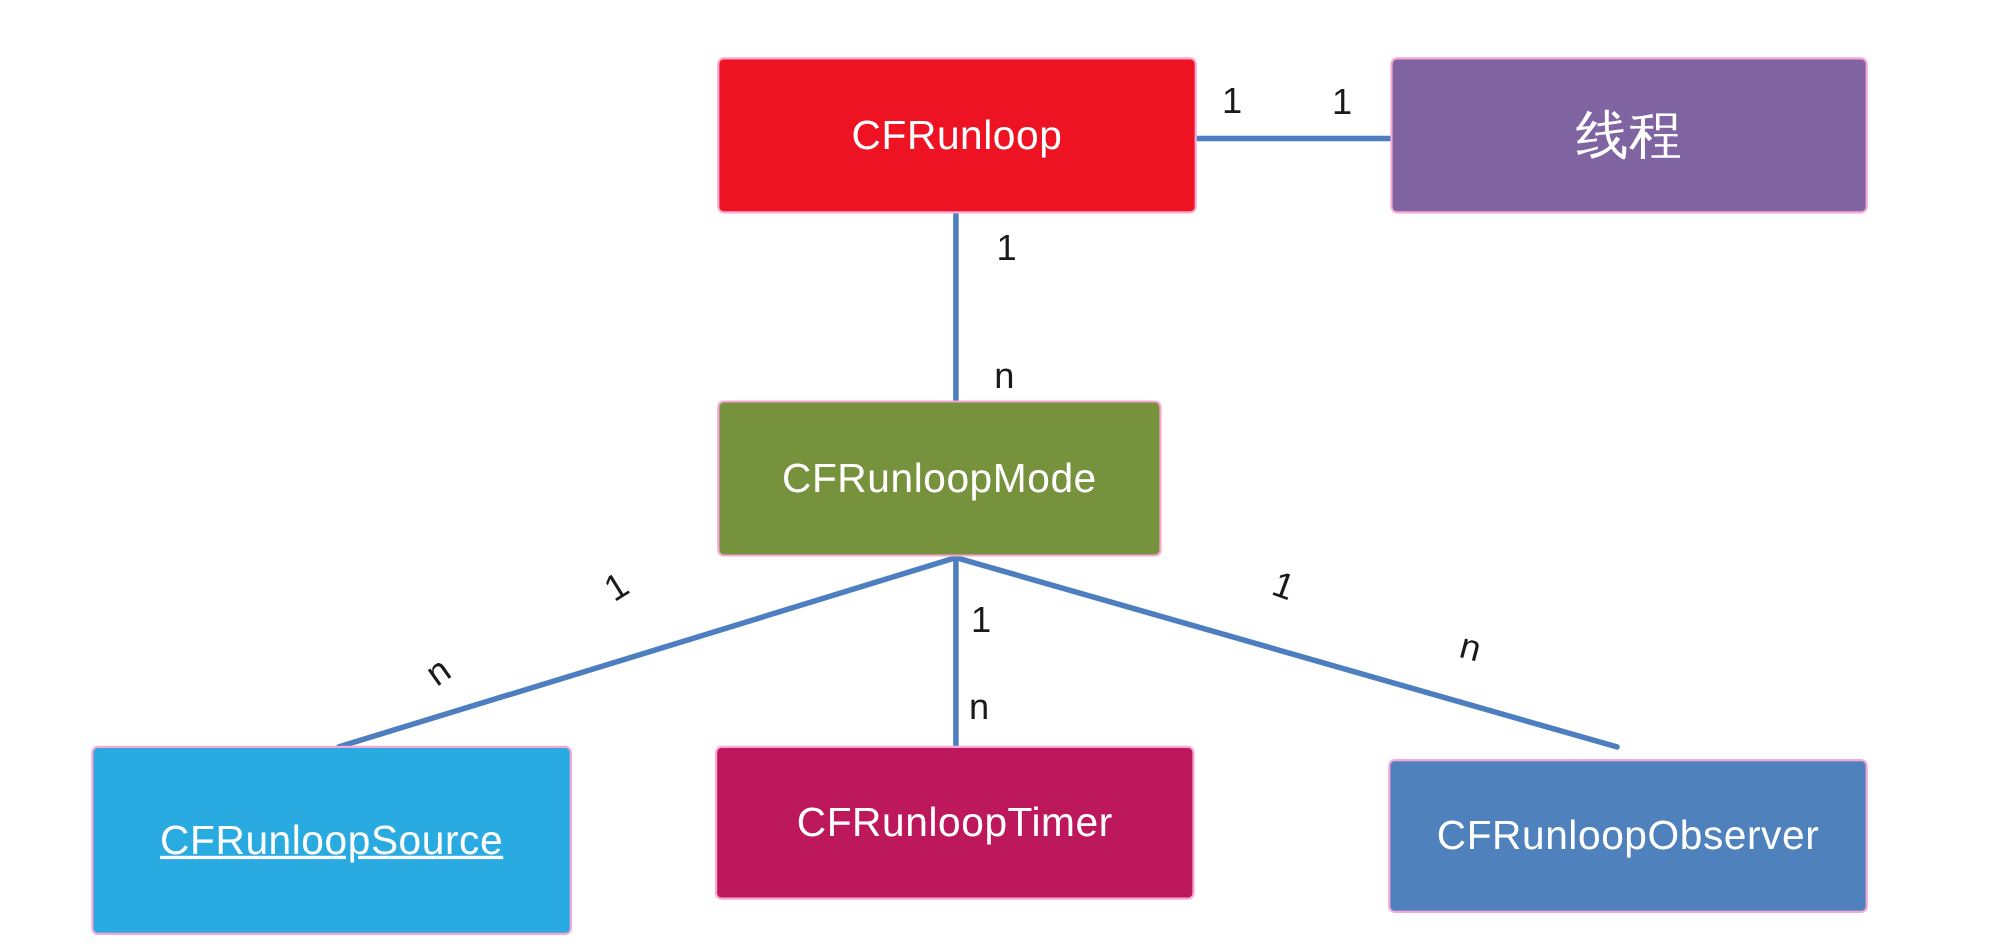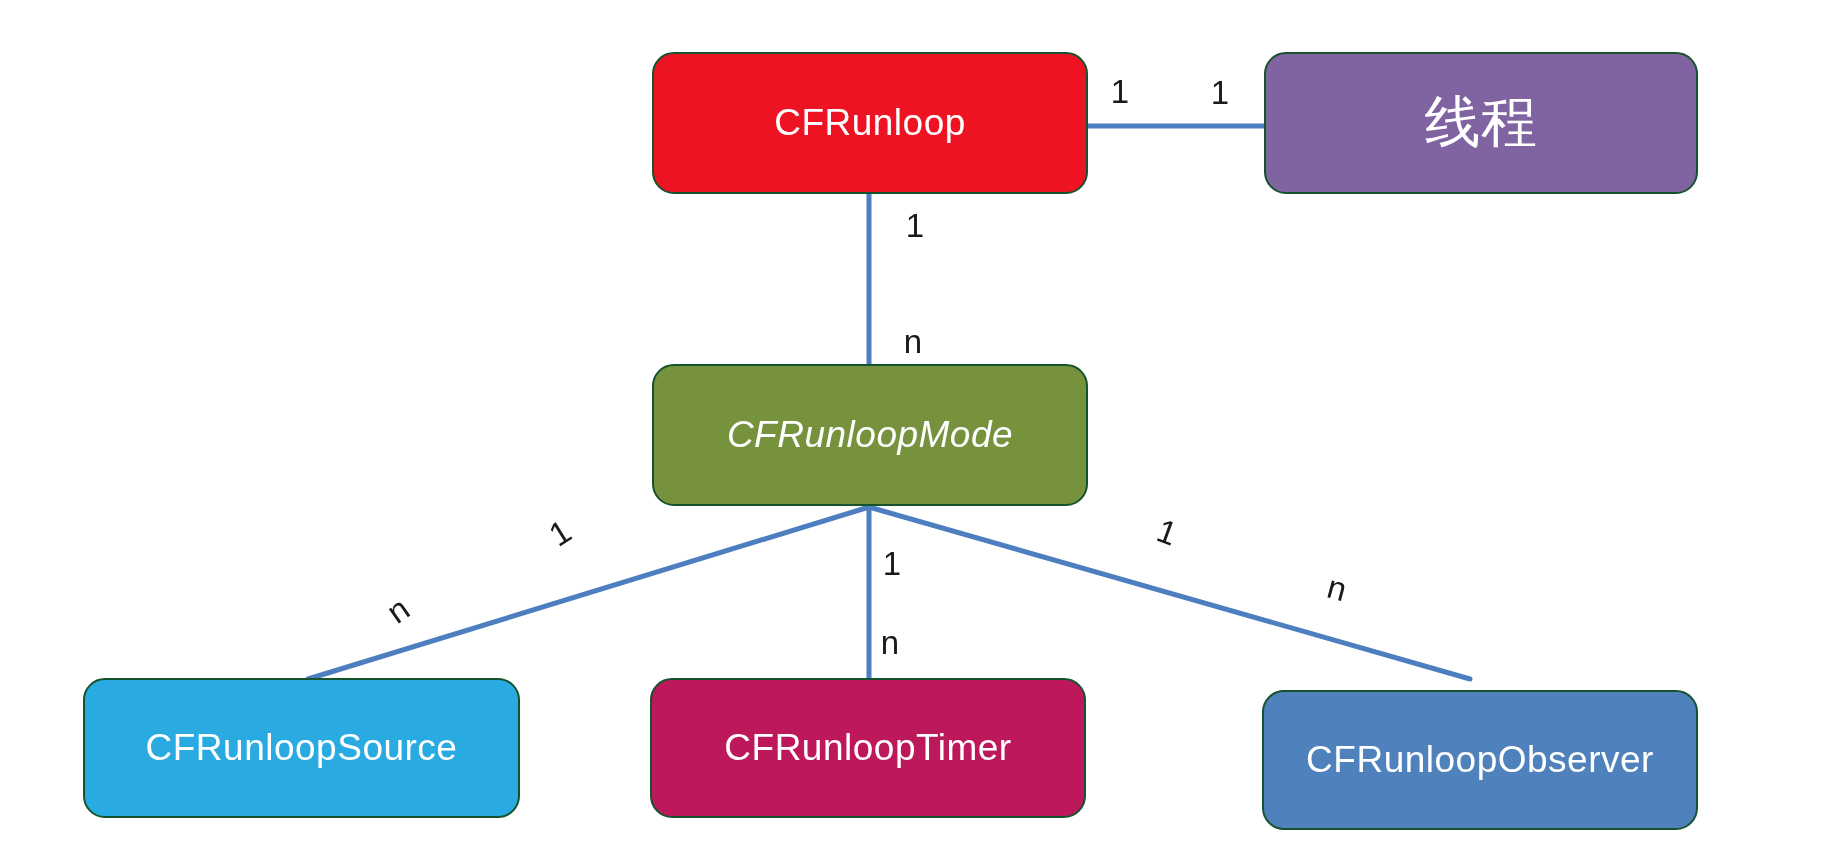--- a/index.html
+++ b/index.html
@@ -17,34 +17,34 @@
   }
   .edges-svg {
     position: absolute;
     left: 0;
     top: 0;
     width: 1832px;
     height: 864px;
   }
   .node {
     position: absolute;
-    border: 2px solid #14532d;
-    border-radius: 22px;
+    border: 2px solid #f9a8d4;
+    border-radius: 6px;
     display: flex;
     align-items: center;
     justify-content: center;
     color: #ffffff;
     font-size: 37px;
     letter-spacing: 0.5px;
     box-sizing: border-box;
   }
   .n-runloop   { left: 652px;  top: 52px;  width: 436px; height: 142px; background: #ee1323; }
-  .n-thread    { left: 1264px; top: 52px;  width: 434px; height: 142px; background: #8064a2; font-size: 56px; }
-  .n-mode      { left: 652px;  top: 364px; width: 436px; height: 142px; background: #76923c; font-style: italic; }
-  .n-source    { left: 83px;   top: 678px; width: 437px; height: 140px; background: #29abe2; }
+  .n-thread    { left: 1264px; top: 52px;  width: 434px; height: 142px; background: #8064a2; font-size: 48px; }
+  .n-mode      { left: 652px;  top: 364px; width: 404px; height: 142px; background: #76923c; }
+  .n-source    { left: 83px;   top: 678px; width: 437px; height: 172px; background: #29abe2; text-decoration: underline; }
   .n-timer     { left: 650px;  top: 678px; width: 436px; height: 140px; background: #be185d; }
   .n-observer  { left: 1262px; top: 678px; width: 436px; height: 140px; background: #4f81bd; margin-top: 12px; }
   .mult {
     position: absolute;
     color: #1a1a1a;
     font-size: 33px;
     line-height: 1;
     transform: translate(-50%, -50%);
     white-space: nowrap;
   }

